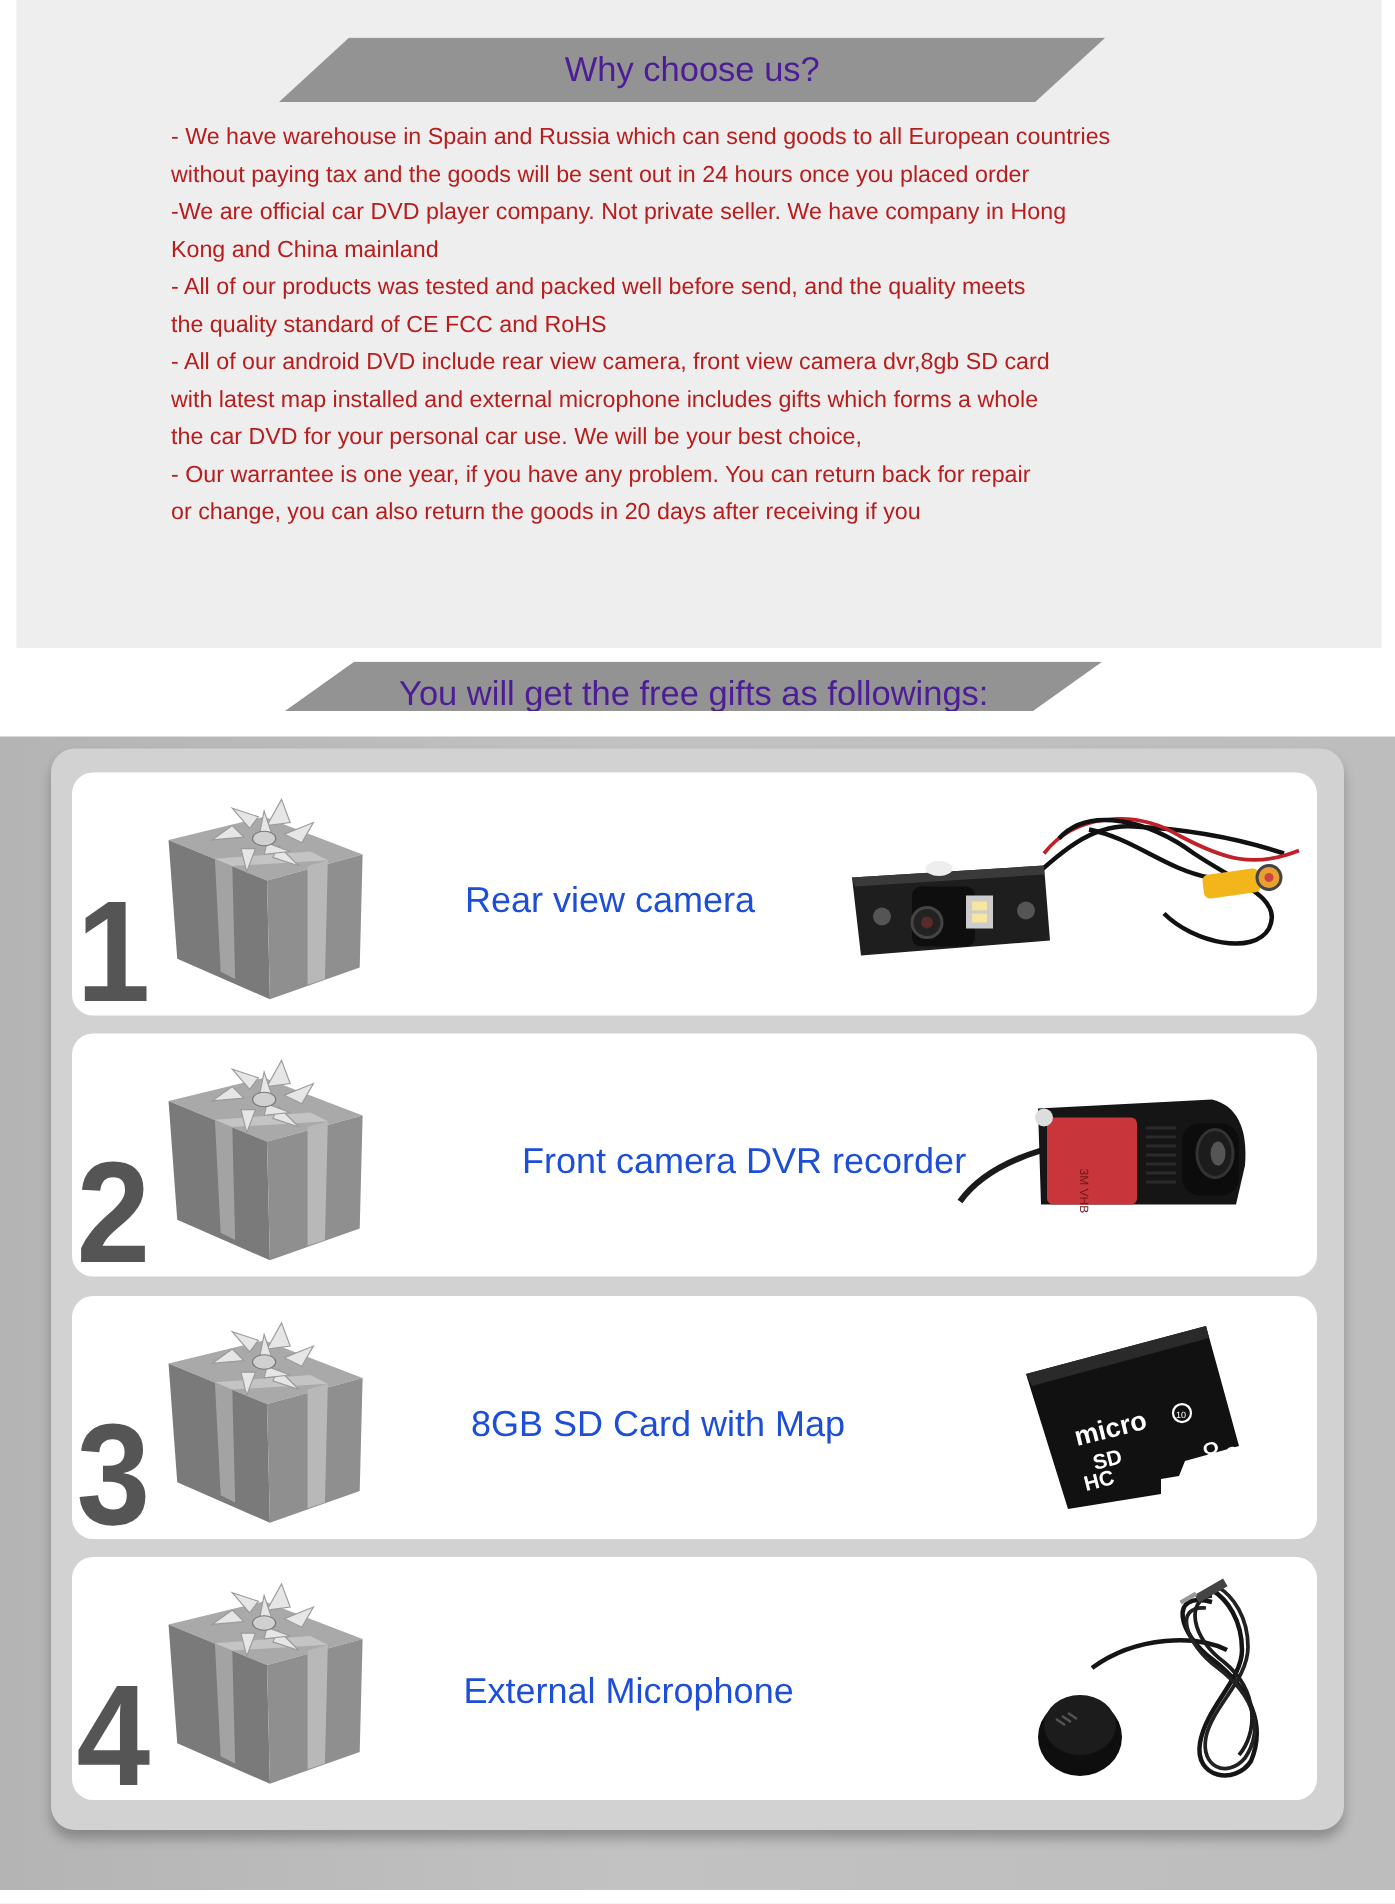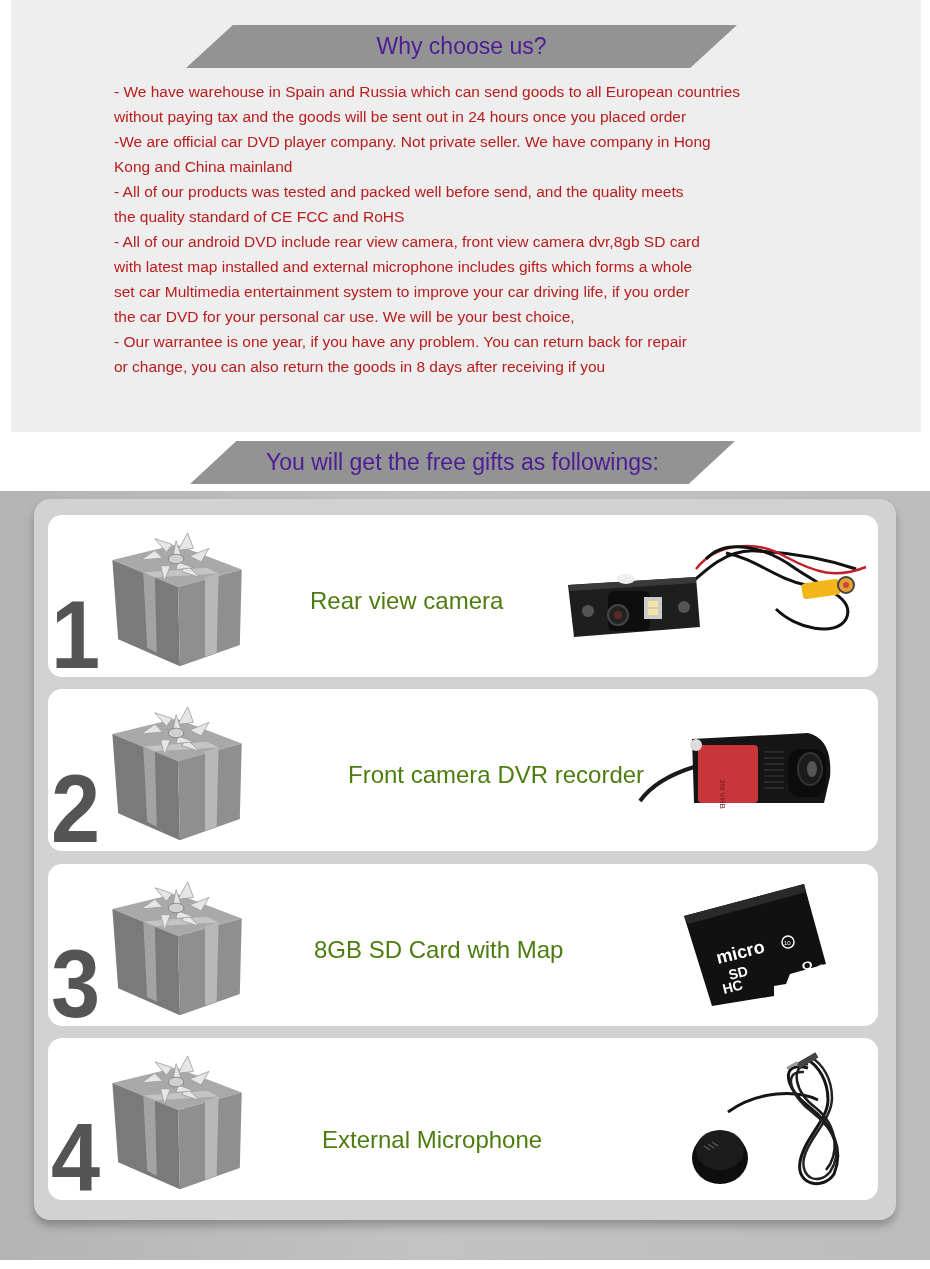--- a/index.html
+++ b/index.html
@@ -10,21 +10,21 @@
     position: absolute; left: 11px; top: 0; width: 910px; height: 432px;
     background: #eeeeee;
   }
   .banner {
     position: absolute; height: 43px;
     background: #939393;
     clip-path: polygon(8.5% 0, 100% 0, 91.5% 100%, 0 100%);
     color: #4c1d95; font-size: 23px; text-align: center; line-height: 43px;
   }
   .banner.why { left: 186px; top: 25px; width: 551px; }
-  .banner.gifts { left: 190px; top: 441px; width: 545px; height: 43px; font-size: 23px; }
+  .banner.gifts { left: 190px; top: 441px; width: 545px; height: 33px; font-size: 23px; }
 
   .why-text {
     position: absolute; left: 114px; top: 79px; width: 700px;
     font-size: 15.5px; line-height: 25px; color: #b91c1c;
   }
   .why-text div { white-space: nowrap; }
 
   .gifts-bg {
     position: absolute; left: 0; top: 491px; width: 930px; height: 769px;
     background: linear-gradient(90deg, #b4b4b4 0%, #c2c2c2 45%, #bdbdbd 100%);
@@ -40,42 +40,41 @@
   }
   .gift-number {
     position: absolute; left: 3px; bottom: -6px;
     font-family: "Liberation Sans", sans-serif; font-weight: 900;
     font-size: 96px; line-height: 1; color: #555555;
     transform: scaleX(0.92); transform-origin: left bottom;
     letter-spacing: -2px;
   }
   .gift-box { position: absolute; left: 58px; top: 16px; width: 145px; height: 140px; }
   .gift-label {
-    position: absolute; font-size: 24px; color: #4d7c0f; white-space: nowrap;
+    position: absolute; font-size: 24px; color: #1d4ed8; white-space: nowrap;
   }
   .gift-photo { position: absolute; }
 </style>
 </head>
 <body>
 
 <div class="why-panel"></div>
 <div class="banner why">Why choose us?</div>
 <div class="why-text">
   <div>- We have warehouse in Spain and Russia which can send goods to all European countries</div>
   <div>without paying tax and the goods will be sent out in 24 hours once you placed order</div>
   <div>-We are official car DVD player company. Not private seller. We have company in Hong</div>
   <div>Kong and China mainland</div>
   <div>- All of our products was tested and packed well before send, and the quality meets</div>
   <div>the quality standard of CE FCC and RoHS</div>
   <div>- All of our android DVD include rear view camera, front view camera dvr,8gb SD card</div>
   <div>with latest map installed and external microphone includes gifts which forms a whole</div>
-  <div>set car Multimedia entertainment system to improve your car driving life, if you order</div>
   <div>the car DVD for your personal car use. We will be your best choice,</div>
   <div>- Our warrantee is one year, if you have any problem. You can return back for repair</div>
-  <div>or change, you can also return the goods in 8 days after receiving if you</div>
+  <div>or change, you can also return the goods in 20 days after receiving if you</div>
 </div>
 
 <div class="banner gifts">You will get the free gifts as followings:</div>
 <div class="gifts-bg"></div>
 <div class="gifts-frame"></div>
 
 <svg width="0" height="0" style="position:absolute">
   <defs>
     <g id="giftbox">
 
@@ -180,21 +179,21 @@
     <text x="140" y="94" font-size="12" fill="#fff" font-family="Liberation Sans, sans-serif" transform="rotate(-14 140 94)">GB</text>
     <polygon points="146,56 154,60 146,64" fill="#fff"></polygon>
   </svg>
 </div>
 
 <div class="gift-card" style="top:1038px;">
   <div class="gift-number">4</div>
   <svg class="gift-box" viewBox="0 0 145 145">
       <use href="#giftbox"></use>
     </svg>
-  <div class="gift-label" style="left:261px; top:88px;margin-left:13px;">External Microphone</div>
+  <div class="gift-label" style="left:261px; top:76px;">External Microphone</div>
   <svg class="gift-photo" style="left:610px; top:12px;" width="200" height="142" viewBox="0 0 200 142">
 
     <path d="M70,62 C100,40 140,40 160,50" stroke="#151515" stroke-width="3" fill="none"></path>
     <path d="M150,18 C120,10 128,40 150,56 C176,76 186,100 176,124 C166,140 138,136 142,112 C146,88 170,70 170,50 C170,30 160,16 150,10" stroke="#151515" stroke-width="3" fill="none"></path>
     <path d="M146,22 C124,20 132,46 154,62 C180,82 184,104 172,122 C160,136 142,128 146,108 C150,88 174,70 174,48 C174,28 164,14 154,8" stroke="#222" stroke-width="2.5" fill="none"></path>
     <path d="M150,14 C132,16 136,42 158,58 C182,78 180,106 168,120" stroke="#1c1c1c" stroke-width="2.5" fill="none"></path>
 
     <rect x="138" y="8" width="22" height="6" fill="#444" transform="rotate(-30 148 10)"></rect>
     <rect x="128" y="14" width="12" height="3" fill="#999" transform="rotate(-30 134 15)"></rect>
 

